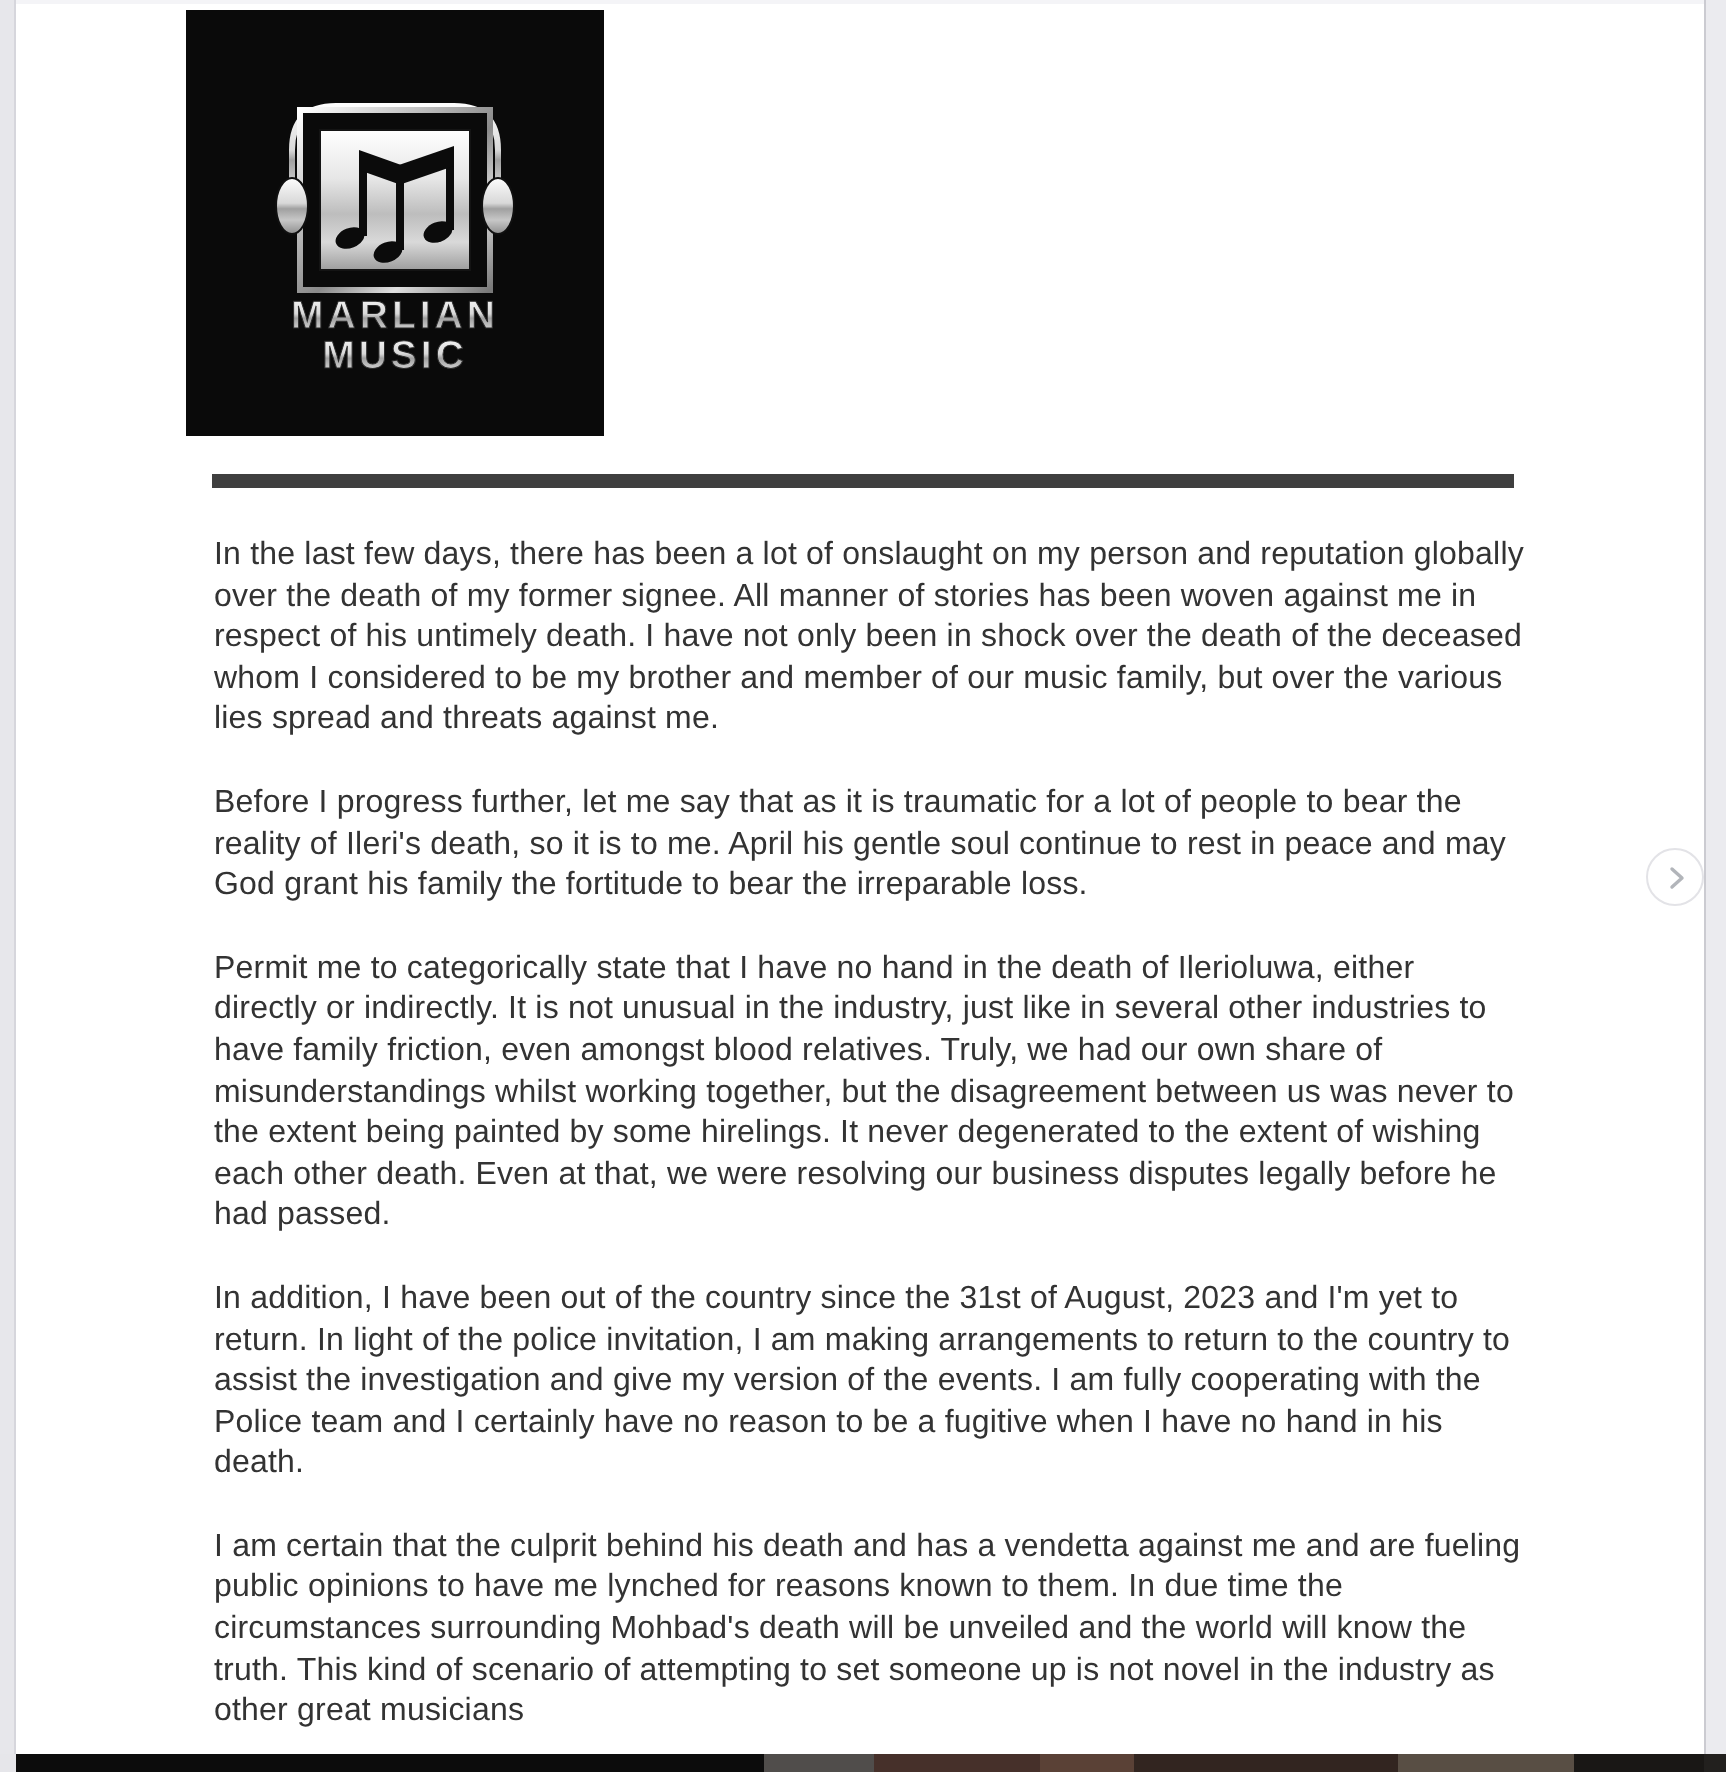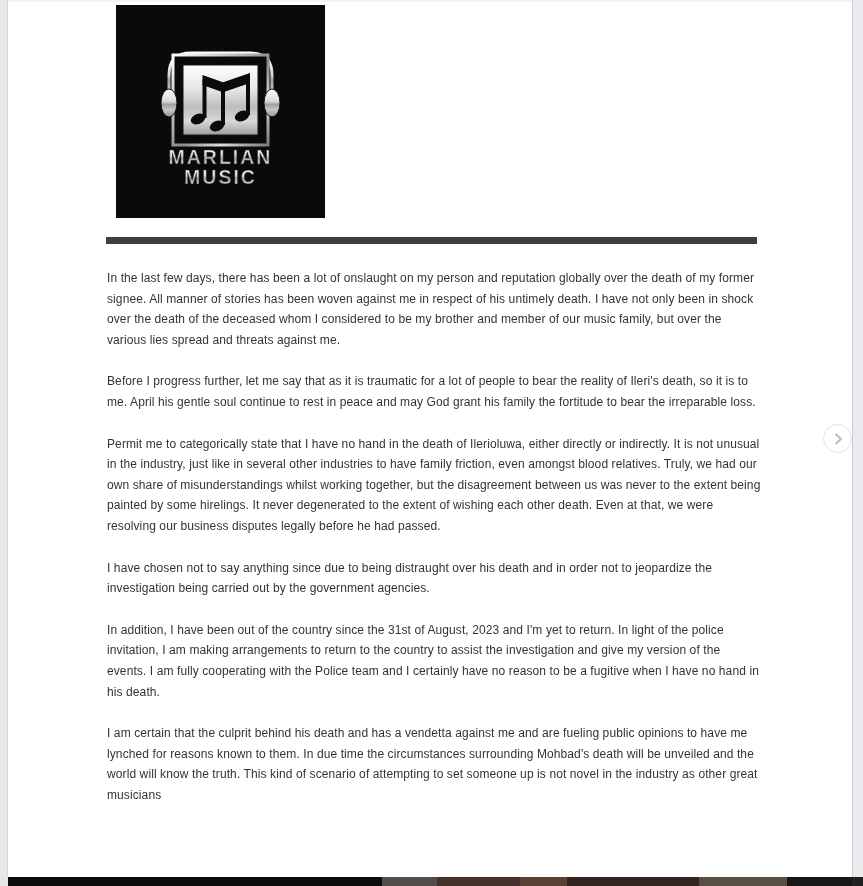--- a/index.html
+++ b/index.html
@@ -15,32 +15,32 @@
   }
   .left-edge {
     position:absolute; left:0; top:0; width:8px; height:877px;
     background:#e7e7eb; border-right:1px solid #d6d6dc;
   }
   .right-edge {
     position:absolute; left:852px; top:0; width:11px; height:877px;
     background:#ebebef; border-left:1px solid #cbcbd1;
   }
   .logo-box {
-    position:absolute; left:116px; top:5px; width:169px; height:213px;
+    position:absolute; left:93px; top:5px; width:169px; height:213px;
   }
   .divider {
     position:absolute; left:106px; top:237px; width:651px; height:7px;
     background:#3f3f3f;
   }
   .statement {
     position:absolute; left:107px; top:268px; width:655px;
     color:#333333;
   }
   .statement p {
-    font-size:12px; line-height:20.6px; letter-spacing:0.1px;
+    font-size:16px; line-height:20.6px; letter-spacing:0.1px;
     margin:0 0 21px 0;
   }
   .next-btn {
     position:absolute; left:823px; top:424px; width:29px; height:29px;
     border-radius:50%; background:#ffffff; border:1.5px solid #e3e3e7;
     display:flex; align-items:center; justify-content:center;
     cursor:pointer; padding:0;
   }
   .bottom-strip {
     position:absolute; left:0; top:877px; width:863px; height:9px;
@@ -107,21 +107,20 @@
     <text x="104.5" y="179" text-anchor="middle" font-family="Liberation Sans, sans-serif" font-size="19.5" font-weight="bold" letter-spacing="2" fill="url(#gradV)" stroke="#2b2b2b" stroke-width="0.5">MUSIC</text>
   </svg>
 </div>
 
 <div class="divider" style="background: rgb(63, 63, 63);"></div>
 
 <div class="statement" style="color: rgb(51, 51, 51);">
   <p>In the last few days, there has been a lot of onslaught on my person and reputation globally over the death of my former signee. All manner of stories has been woven against me in respect of his untimely death. I have not only been in shock over the death of the deceased whom I considered to be my brother and member of our music family, but over the various lies spread and threats against me.</p>
   <p>Before I progress further, let me say that as it is traumatic for a lot of people to bear the reality of Ileri's death, so it is to me. April his gentle soul continue to rest in peace and may God grant his family the fortitude to bear the irreparable loss.</p>
   <p>Permit me to categorically state that I have no hand in the death of Ilerioluwa, either directly or indirectly. It is not unusual in the industry, just like in several other industries to have family friction, even amongst blood relatives. Truly, we had our own share of misunderstandings whilst working together, but the disagreement between us was never to the extent being painted by some hirelings. It never degenerated to the extent of wishing each other death. Even at that, we were resolving our business disputes legally before he had passed.</p>
-  <p>I have chosen not to say anything since due to being distraught over his death and in order not to jeopardize the investigation being carried out by the government agencies.</p>
   <p>In addition, I have been out of the country since the 31st of August, 2023 and I'm yet to return. In light of the police invitation, I am making arrangements to return to the country to assist the investigation and give my version of the events. I am fully cooperating with the Police team and I certainly have no reason to be a fugitive when I have no hand in his death.</p>
   <p>I am certain that the culprit behind his death and has a vendetta against me and are fueling public opinions to have me lynched for reasons known to them. In due time the circumstances surrounding Mohbad's death will be unveiled and the world will know the truth. This kind of scenario of attempting to set someone up is not novel in the industry as other great musicians</p>
 </div>
 
 <button class="next-btn">
   <svg width="16" height="16" viewBox="0 0 16 16">
     <polyline points="6,3.5 11,8 6,12.5" fill="none" stroke="#b2b5ba" stroke-width="1.7" stroke-linecap="round" stroke-linejoin="round"></polyline>
   </svg>
 </button>
 

